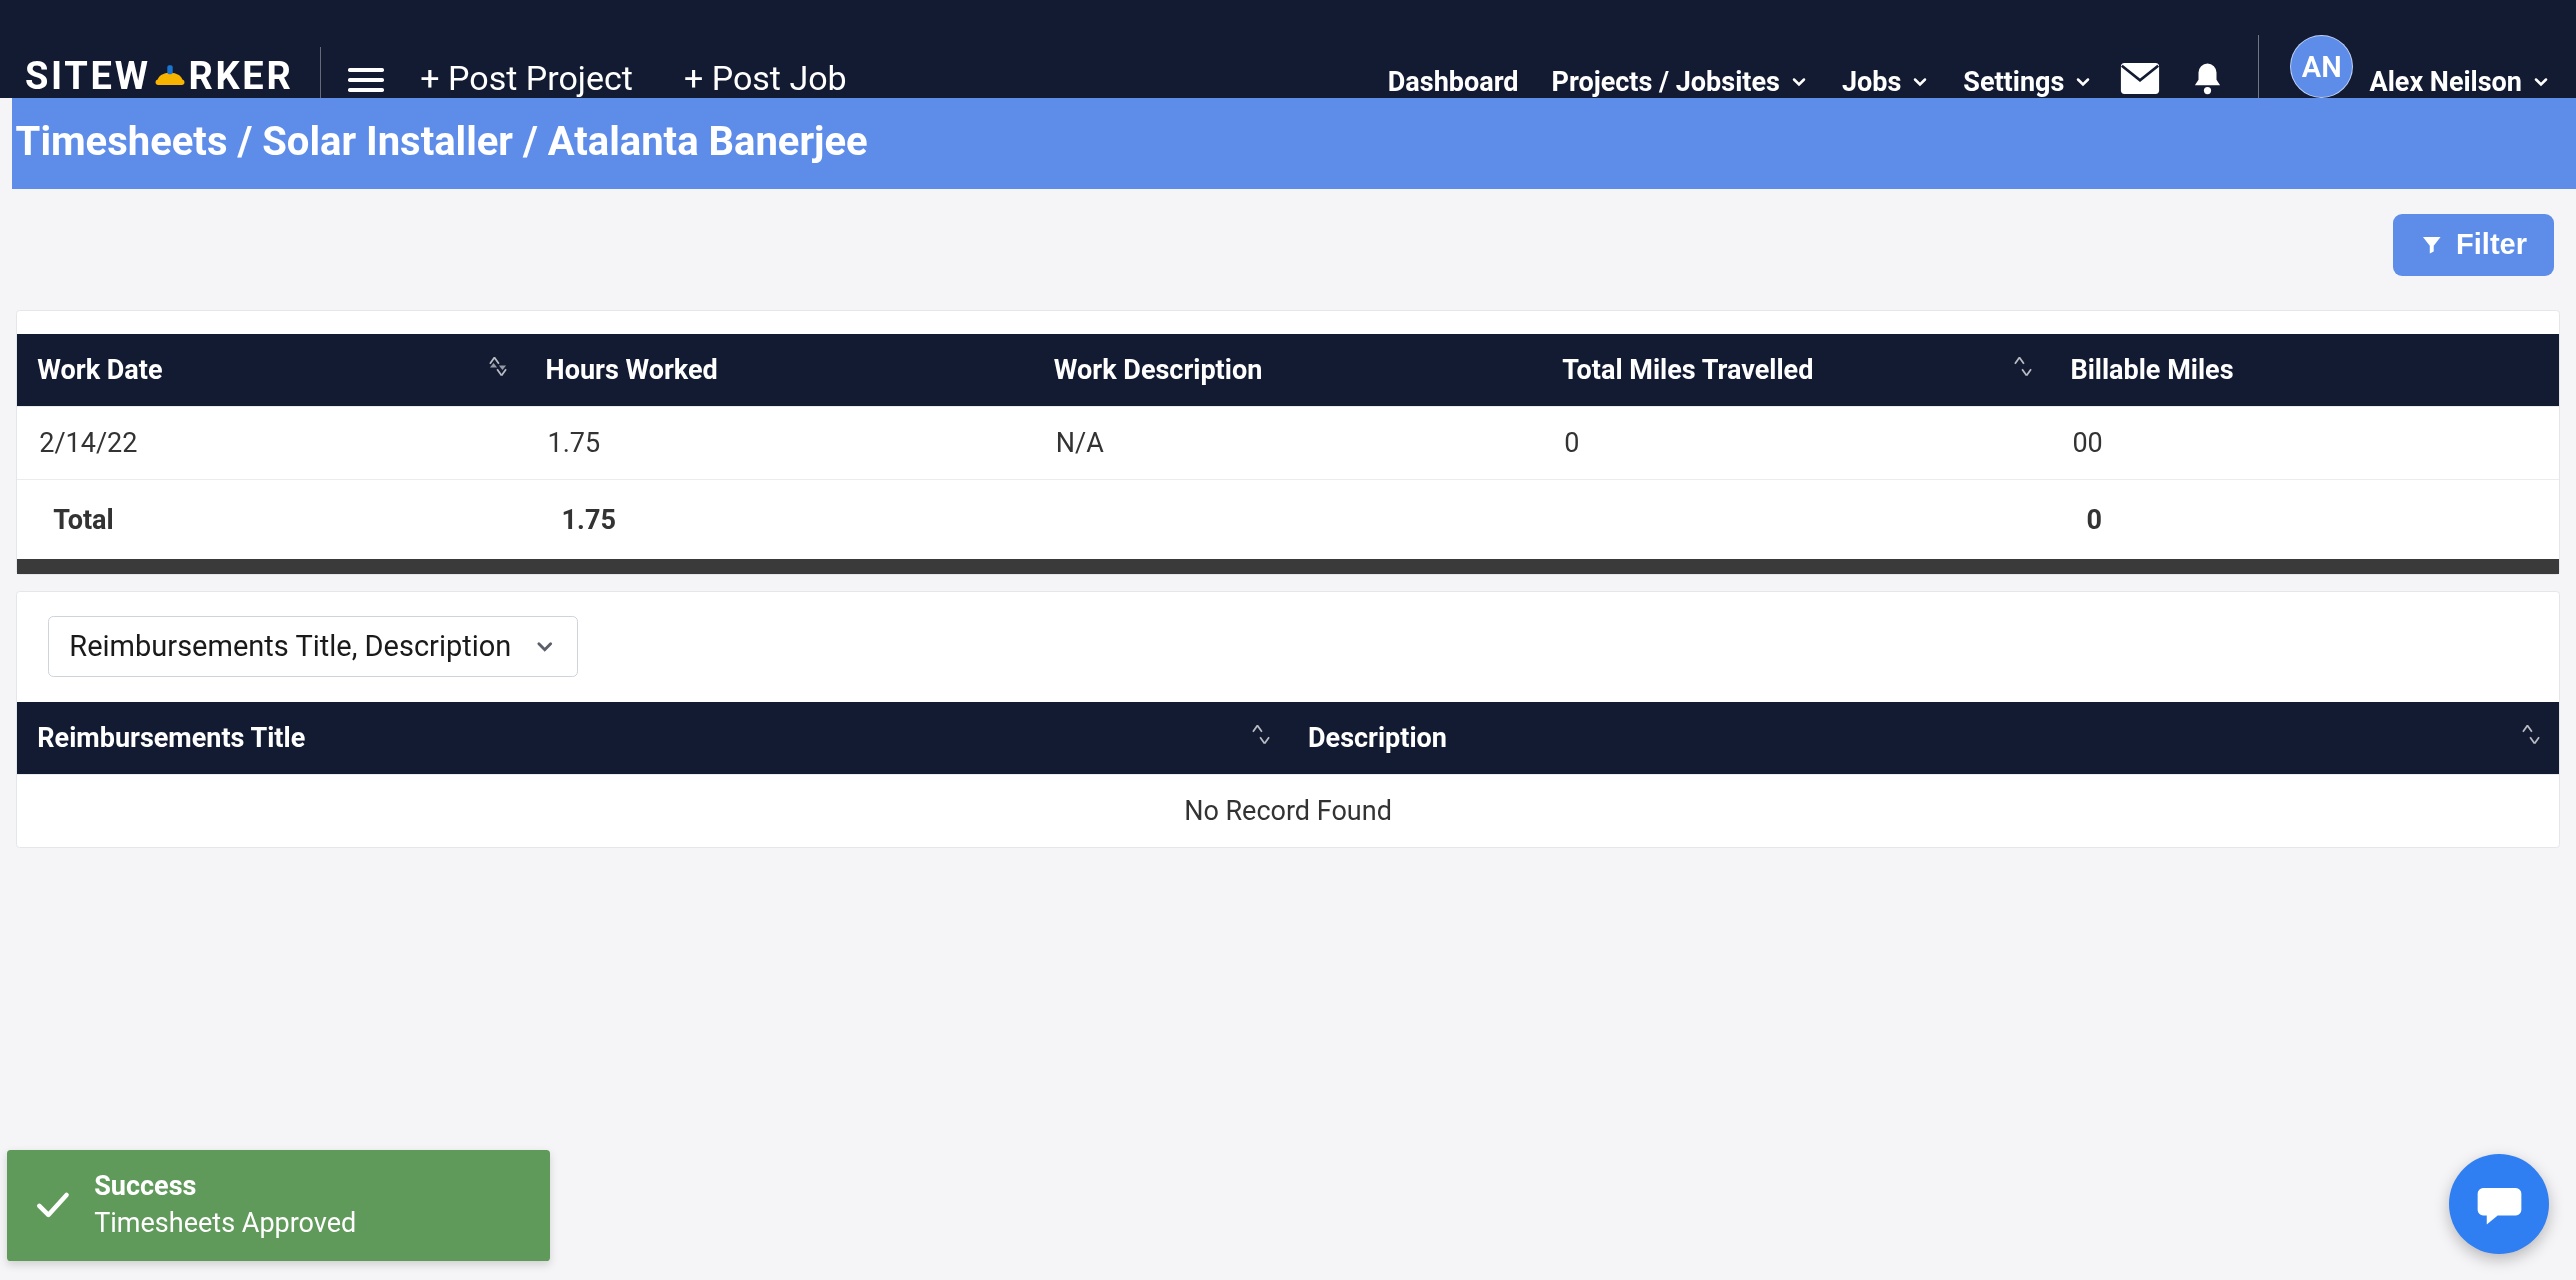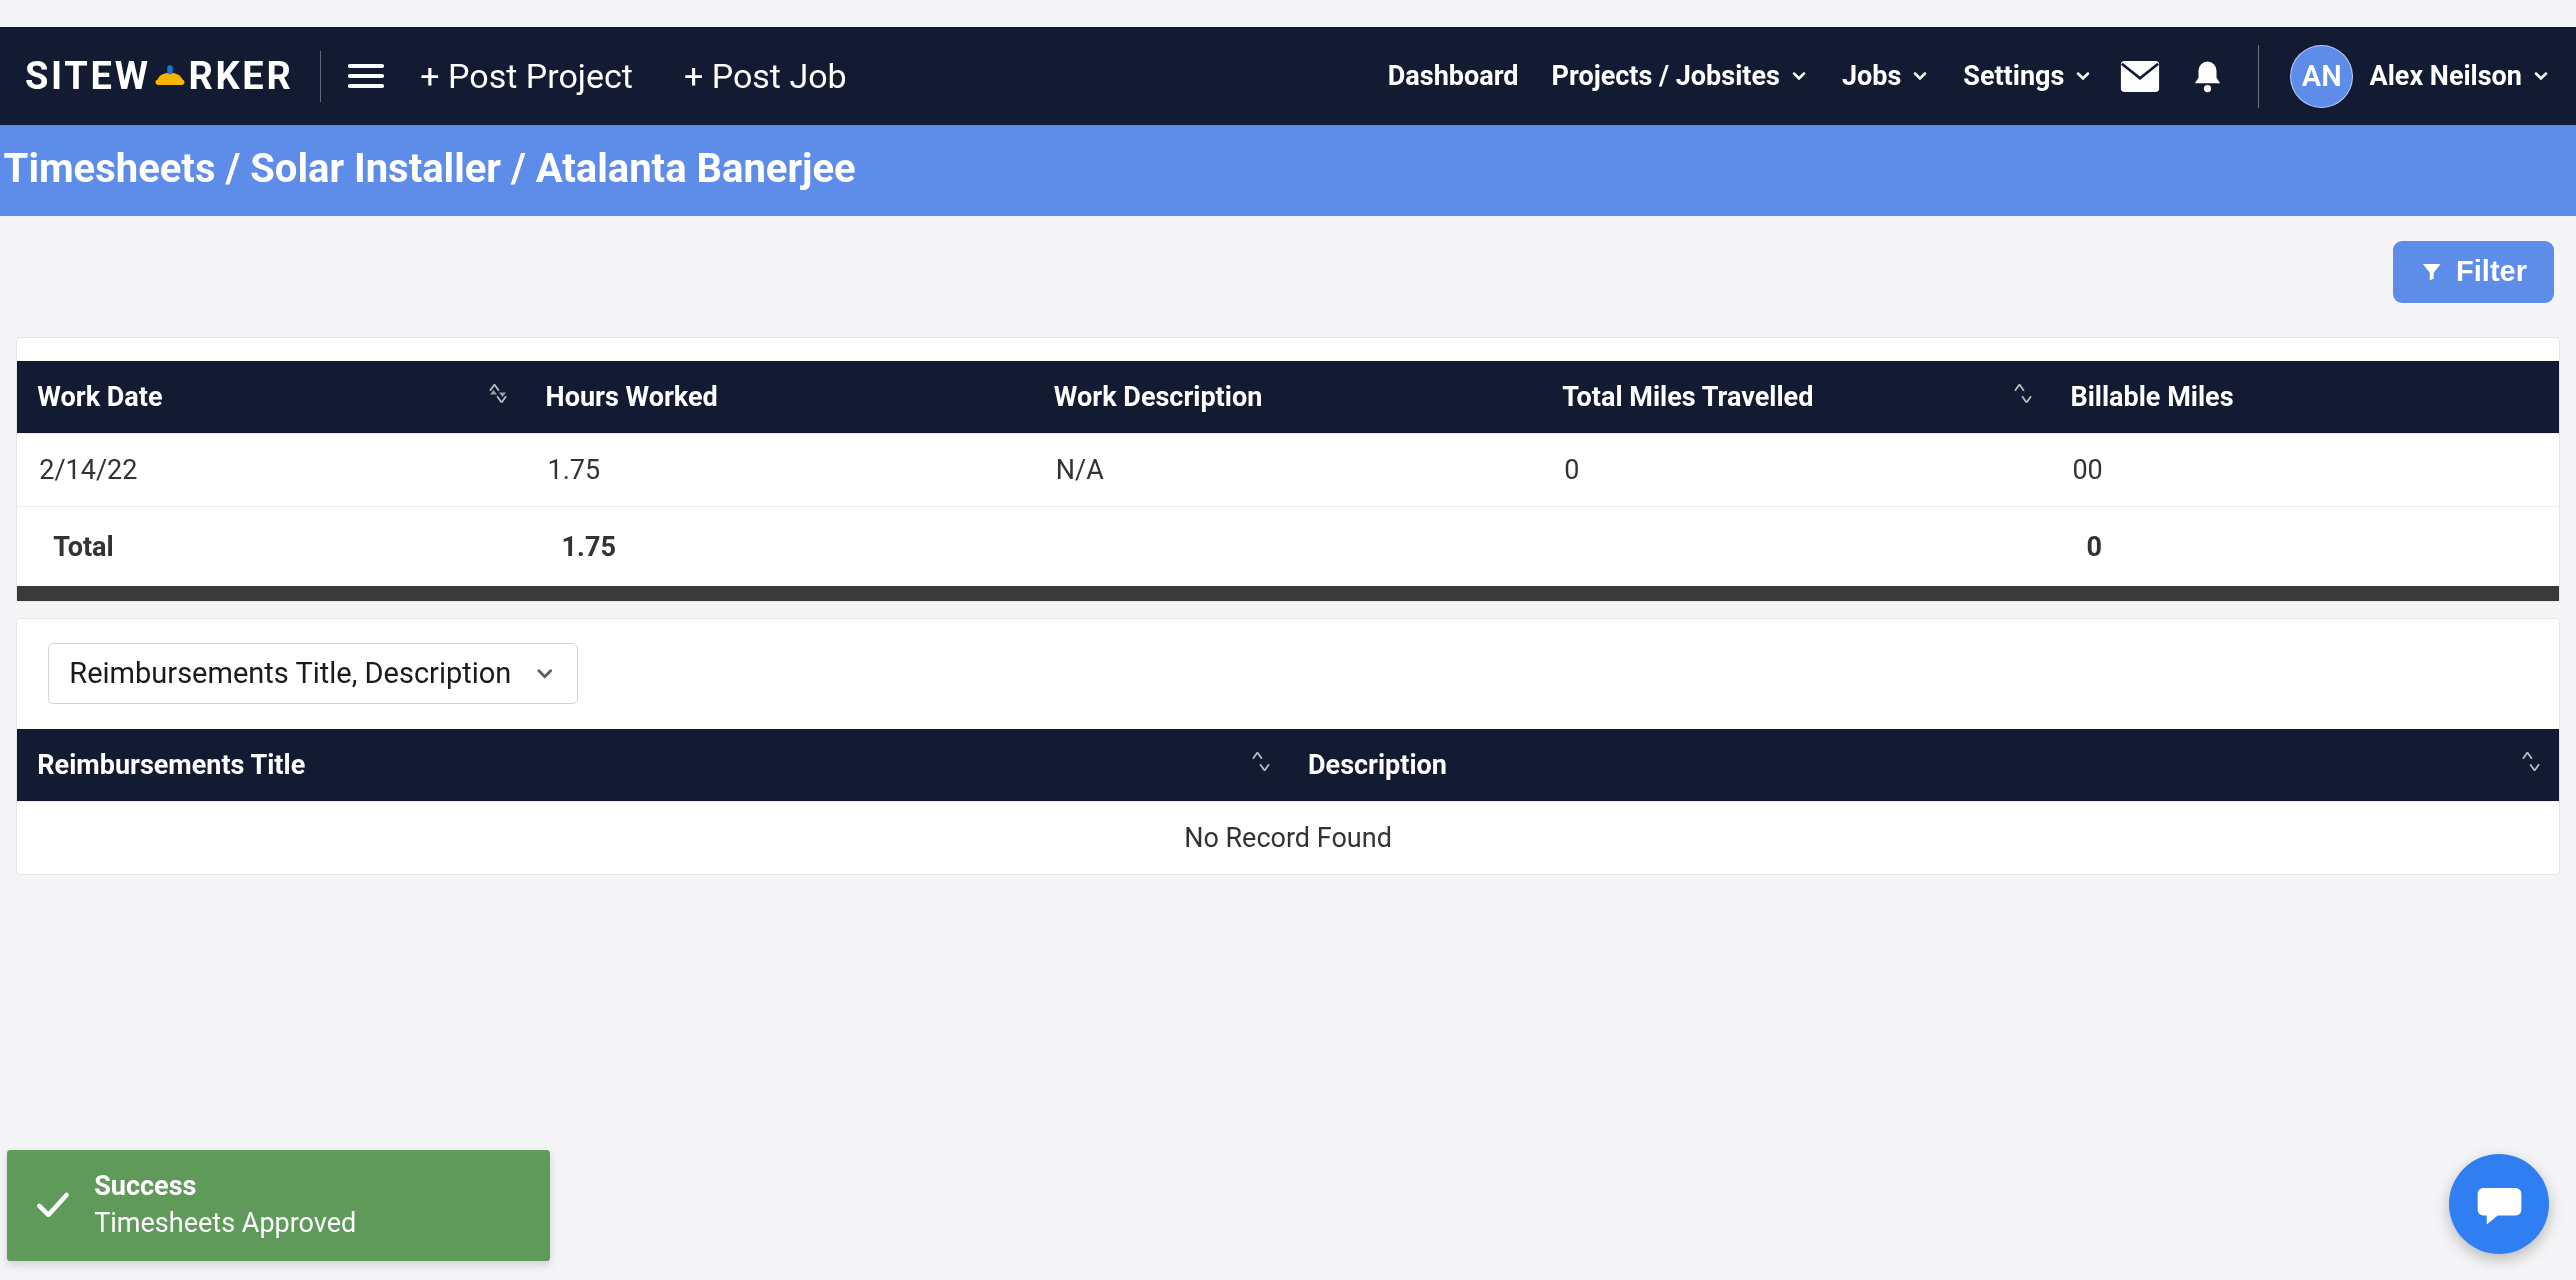--- a/index.html
+++ b/index.html
@@ -11,24 +11,23 @@
     height: 1281px;
     overflow: hidden;
     position: relative;
   }
 
   
   .topnav {
     background: #131b32;
     height: 98px;
     display: flex;
-    align-items: center;
+    align-items: flex-end;
     padding: 0 25px;
     color: #fff;
-    margin-top: 27px;
   }
   .logo {
     font-size: 38px;
     font-weight: 700;
     letter-spacing: 2.7px;
     display: flex;
     align-items: center;
   }
   .logo .oicon {
     display:inline-flex;
@@ -73,20 +72,21 @@
   .username { color:#fff; font-size:27px; font-weight:700; margin-left:16.3px; cursor:pointer; display:flex; align-items:center; gap:9px;}
   .vsep2 { width:0.9px; height:63px; background:rgba(255,255,255,0.4); margin-left:31px;}
 
   
   .crumb-bar {
     background:#5e8de9;
     color:#fff;
     padding: 20px 11px 23.5px 3.6px;
     font-size:40px;
     font-weight:700;
+    margin-left:12px;
   }
 
   
   .filter-row {
     display:flex; justify-content:flex-end;
     padding: 25px 22px 18px 22px;
   }
   .filter-btn {
     background:#5e8de9; color:#fff;
     border:none; border-radius:9px;

